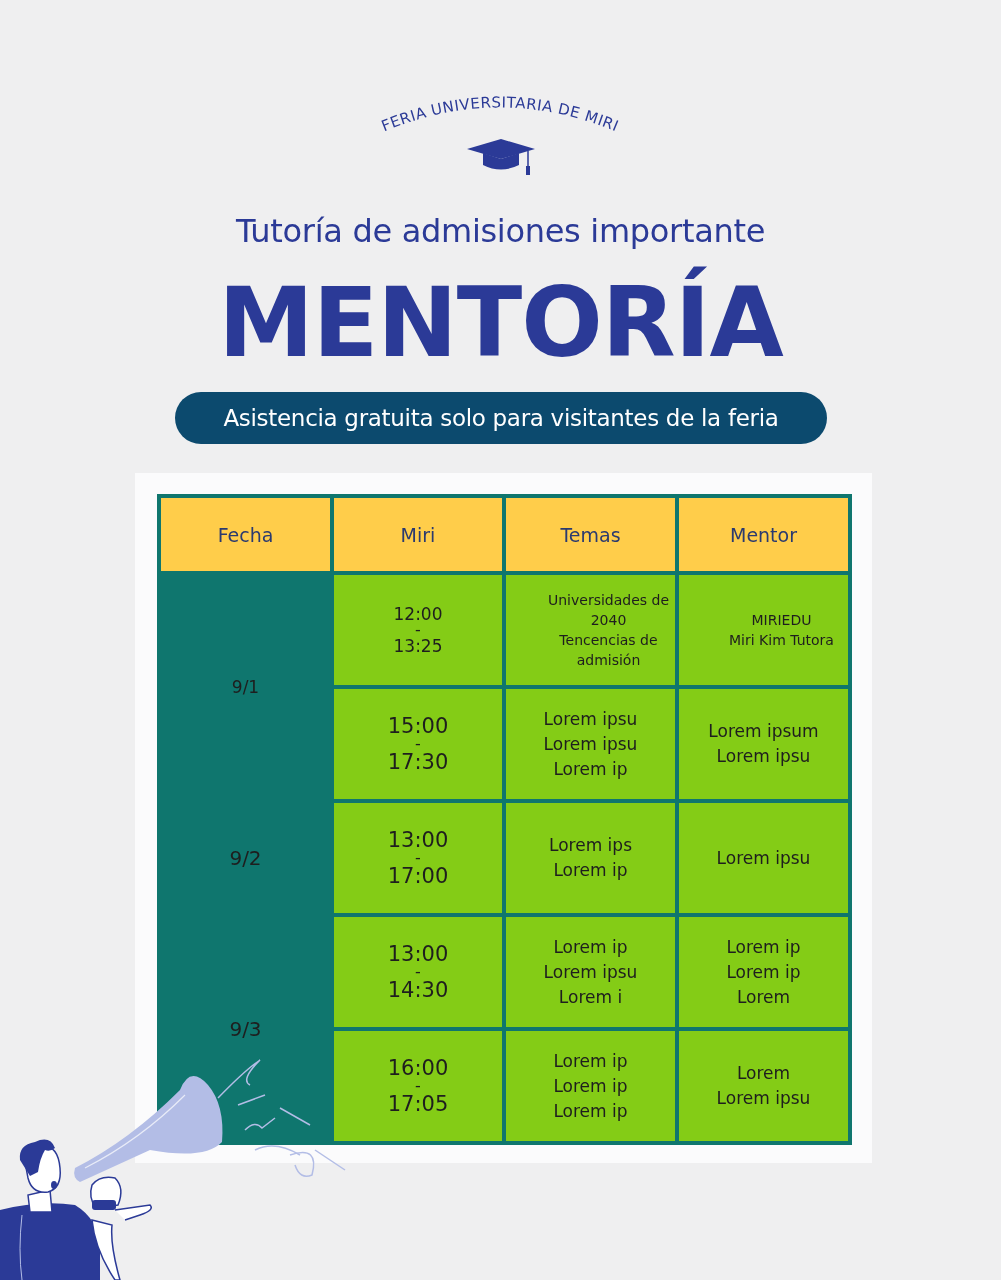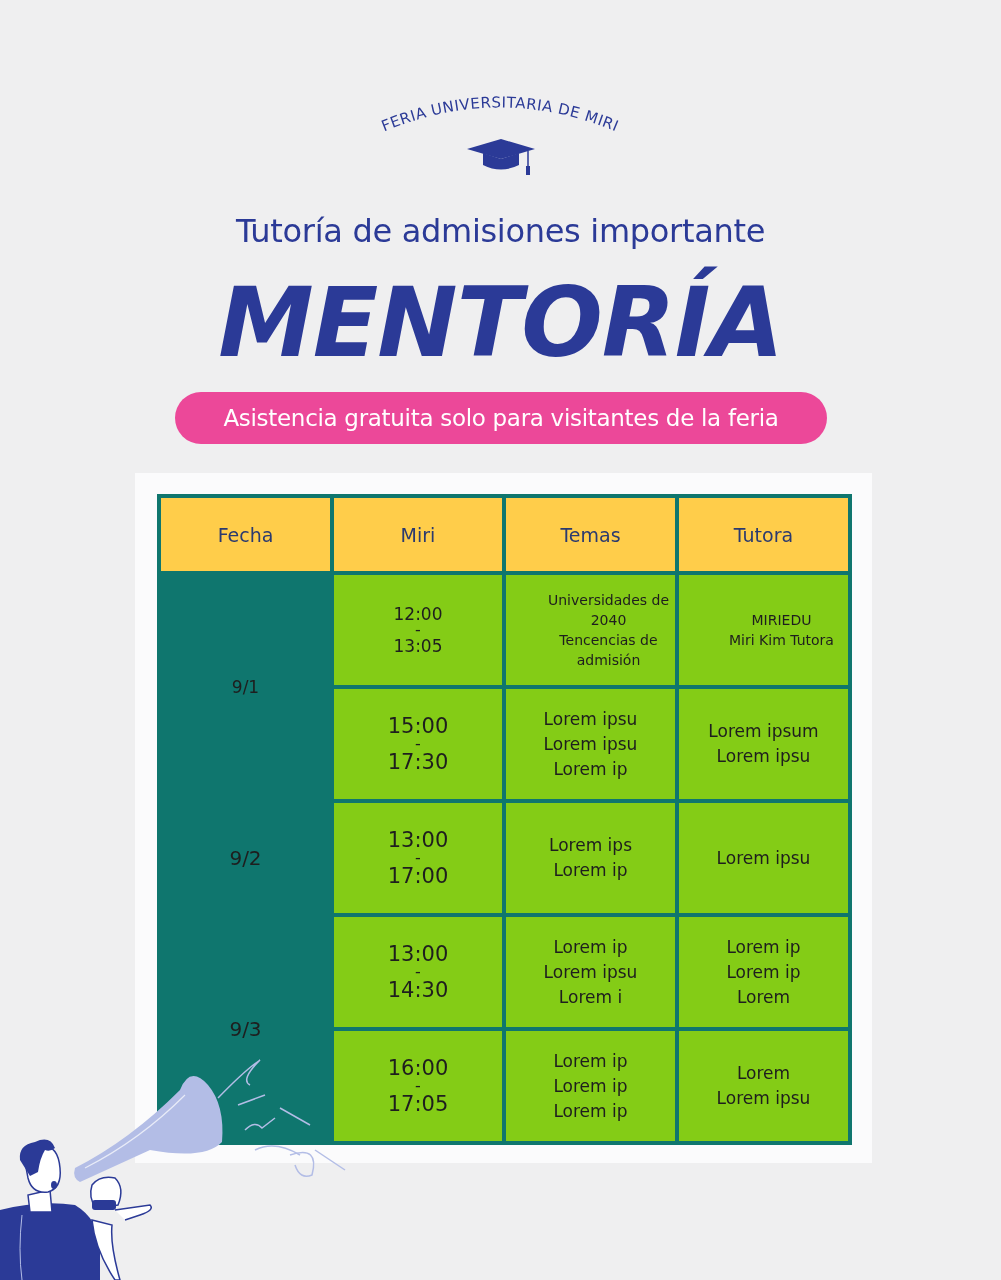--- a/index.html
+++ b/index.html
@@ -34,28 +34,27 @@
     .main-title {
       position: absolute;
       left: 0; right: 0; top: 268px;
       text-align: center;
       font-family: "DejaVu Sans", sans-serif;
       font-weight: bold;
       font-size: 96px;
       color: #2b3a97;
       letter-spacing: -1px;
       line-height: 110px;
-      font-style: italic;
     }
     .pill {
       position: absolute;
       left: 175px; top: 392px;
       width: 652px; height: 52px;
       border-radius: 26px;
-      background: #ec4899;
+      background: #0c4a6e;
       color: #ffffff;
       display: flex; align-items: center; justify-content: center;
       font-family: "DejaVu Sans", sans-serif;
       font-size: 23px;
       letter-spacing: -0.3px;
     }
     .panel {
       position: absolute;
       left: 135px; top: 473px;
       width: 737px; height: 690px;
@@ -145,31 +144,31 @@
     <col style="width:173px">
       <col style="width:172px">
       <col style="width:173px">
       <col style="width:173px">
   </colgroup>
   <thead>
     <tr>
       <th>Fecha</th>
       <th>Miri</th>
       <th>Temas</th>
-      <th>Tutora</th>
+      <th>Mentor</th>
     </tr>
   </thead>
   <tbody>
 
     <tr>
       <td rowspan="2" class="date small">9/1</td>
       <td class="time small">
         <span class="line">12:00</span>
         <span class="dash">-</span>
-        <span class="line">13:05</span>
+        <span class="line">13:25</span>
       </td>
       <td class="small-text">
         <span class="line">Universidades de 2040</span>
         <span class="line">Tencencias de admisión</span>
       </td>
       <td class="small-text">
         <span class="line">MIRIEDU</span>
         <span class="line">Miri Kim Tutora</span>
       </td>
     </tr>

